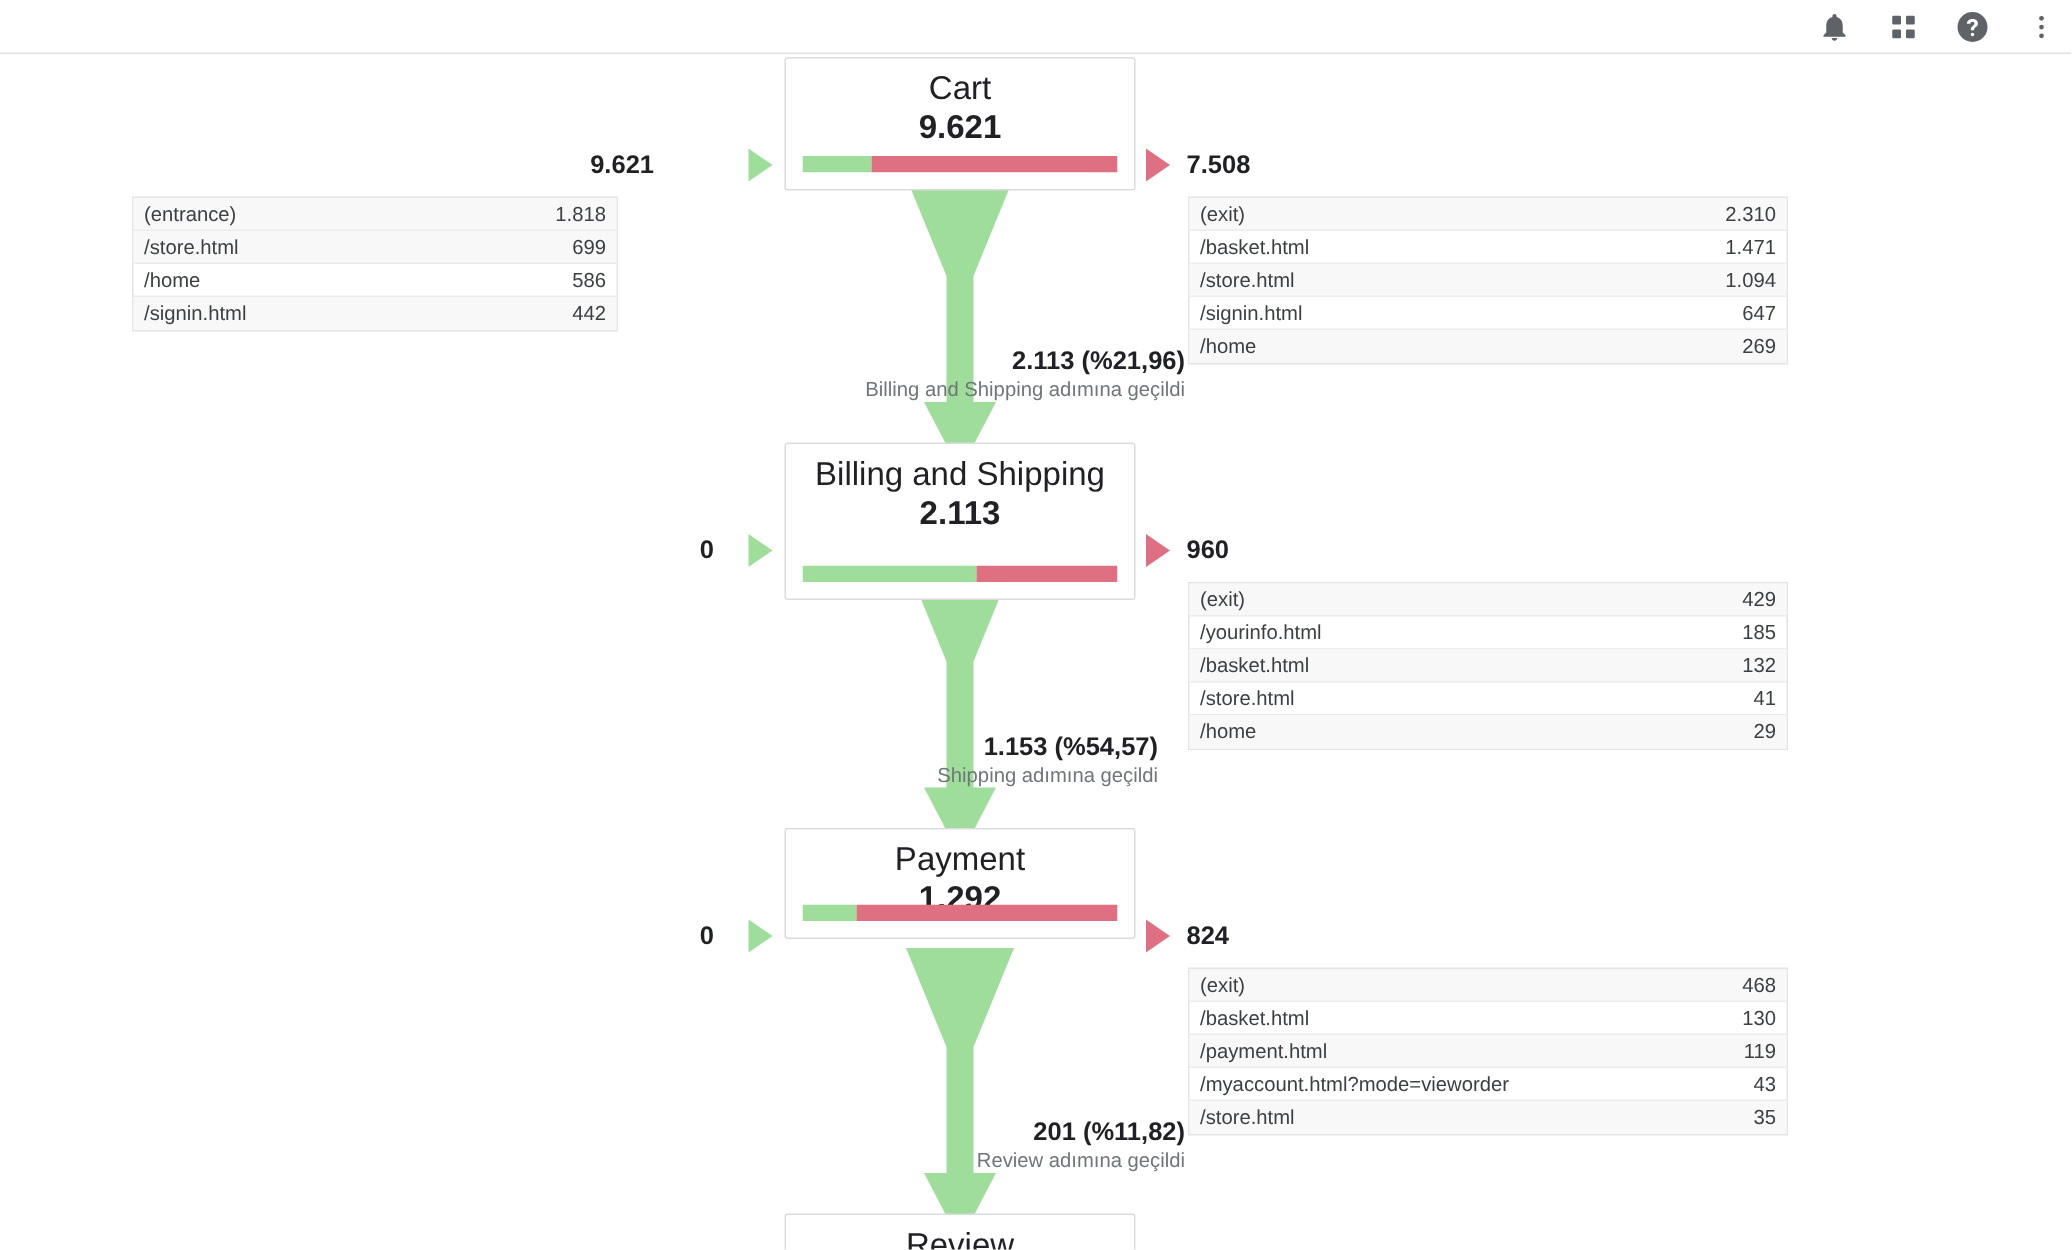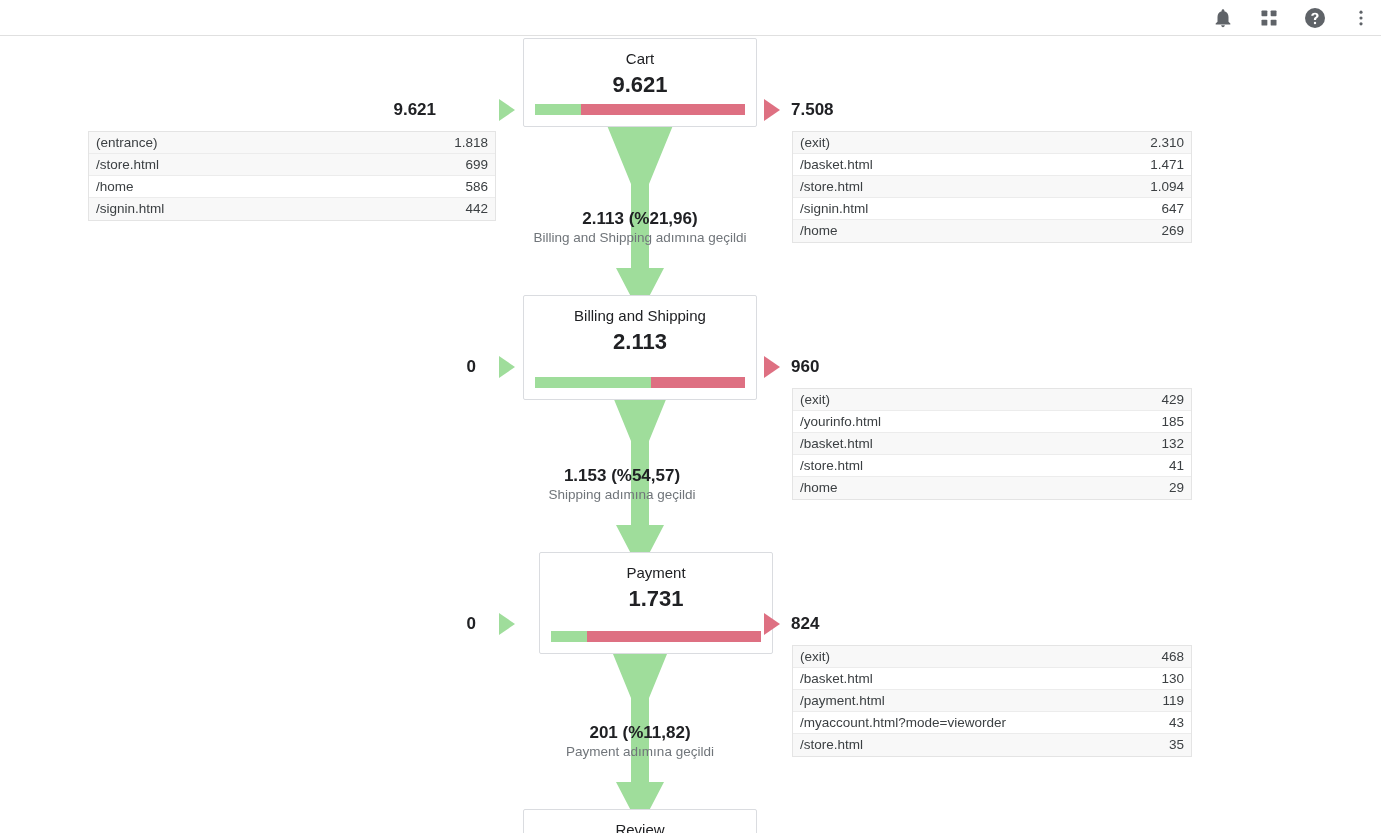--- a/index.html
+++ b/index.html
@@ -33,21 +33,21 @@
   
   .node {
     position: absolute;
     width: 234px;
     background: #ffffff;
     border: 1px solid #dadce0;
     border-radius: 2px;
   }
   .node-title {
     text-align: center;
-    font-size: 15px;
+    font-size: 22px;
     color: #202124;
     padding-top: 8px;
     line-height: 24px;
     white-space: nowrap;
   }
   .node-value {
     text-align: center;
     font-size: 22px;
     font-weight: bold;
     color: #202124;
@@ -101,22 +101,23 @@
   .prow.alt { background: #f8f8f8; }
   .pname { overflow: hidden; text-overflow: ellipsis; }
   .pval  { padding-left: 10px; }
 
   
   .funnel { position: absolute; }
   .funnel svg { display: block; }
   .funnel-label {
     position: absolute;
     width: 300px;
-    text-align: center;
+    text-align: right;
     pointer-events: none;
+    margin-top: 22px;
   }
   .fl-main {
     font-size: 17px; font-weight: bold; color: #202124; line-height: 21px;
     white-space: nowrap;
   }
   .fl-sub {
     font-size: 13.5px; color: #70757a; line-height: 18px; white-space: nowrap;
   }
 </style>
 </head>
@@ -182,39 +183,39 @@
       <div class="fl-sub">Shipping adımına geçildi</div>
     </div>
 
     <div class="funnel" style="left:604px; top:596px;">
       <svg width="72" height="212" viewBox="0 0 72 212">
         <path d="M0 0 H72 L45 66 V150 H60 L36 196 L12 150 H27 V66 Z" fill="#9FDD9B"></path>
       </svg>
     </div>
     <div class="funnel-label" style="left:490px; top:686px;">
       <div class="fl-main">201 (%11,82)</div>
-      <div class="fl-sub">Payment adımına geçildi</div>
+      <div class="fl-sub">Review adımına geçildi</div>
     </div>
 
     <div class="node" style="left:523px; top:2px; height:89px;">
       <div class="node-title">Cart</div>
       <div class="node-value">9.621</div>
       <div class="node-bar">
         <div class="bar-green" id="bar-g-0" style="width: 22%;"></div>
         <div class="bar-red" id="bar-r-0" style="width: 78%;"></div>
       </div>
     </div>
 
     <div class="side-val left" style="left:320px; top:64px; width:116px;">9.621</div>
     <div class="tri tri-green" style="left:499px; top:63px;"></div>
 
     <div class="side-val right" style="left:791px; top:64px;">7.508</div>
     <div class="tri tri-red" style="left:764px; top:63px;"></div>
 
-    <div class="ptable" style="left:88px; top:95px; width:408px;">
+    <div class="ptable" style="left:88px; top:95px; width:324px;">
         <div class="prow alt">
           <span class="pname">(entrance)</span>
           <span class="pval">1.818</span>
         </div>
         <div class="prow alt">
           <span class="pname">/store.html</span>
           <span class="pval">699</span>
         </div>
         <div class="prow">
           <span class="pname">/home</span>
@@ -280,23 +281,23 @@
         <div class="prow">
           <span class="pname">/store.html</span>
           <span class="pval">41</span>
         </div>
         <div class="prow alt">
           <span class="pname">/home</span>
           <span class="pval">29</span>
         </div>
       </div>
 
-    <div class="node" style="left:523px; top:516px; height:102px;margin-left:16px;">
+    <div class="node" style="left:523px; top:516px; height:74px;">
       <div class="node-title">Payment</div>
-      <div class="node-value">1.731</div>
+      <div class="node-value">1.292</div>
       <div class="node-bar">
         <div class="bar-green" id="bar-g-2" style="width: 17%;"></div>
         <div class="bar-red" id="bar-r-2" style="width: 83%;"></div>
       </div>
     </div>
 
     <div class="side-val left" style="left:380px; top:578px; width:96px;">0</div>
     <div class="tri tri-green" style="left:499px; top:577px;"></div>
 
     <div class="side-val right" style="left:791px; top:578px;">824</div>

